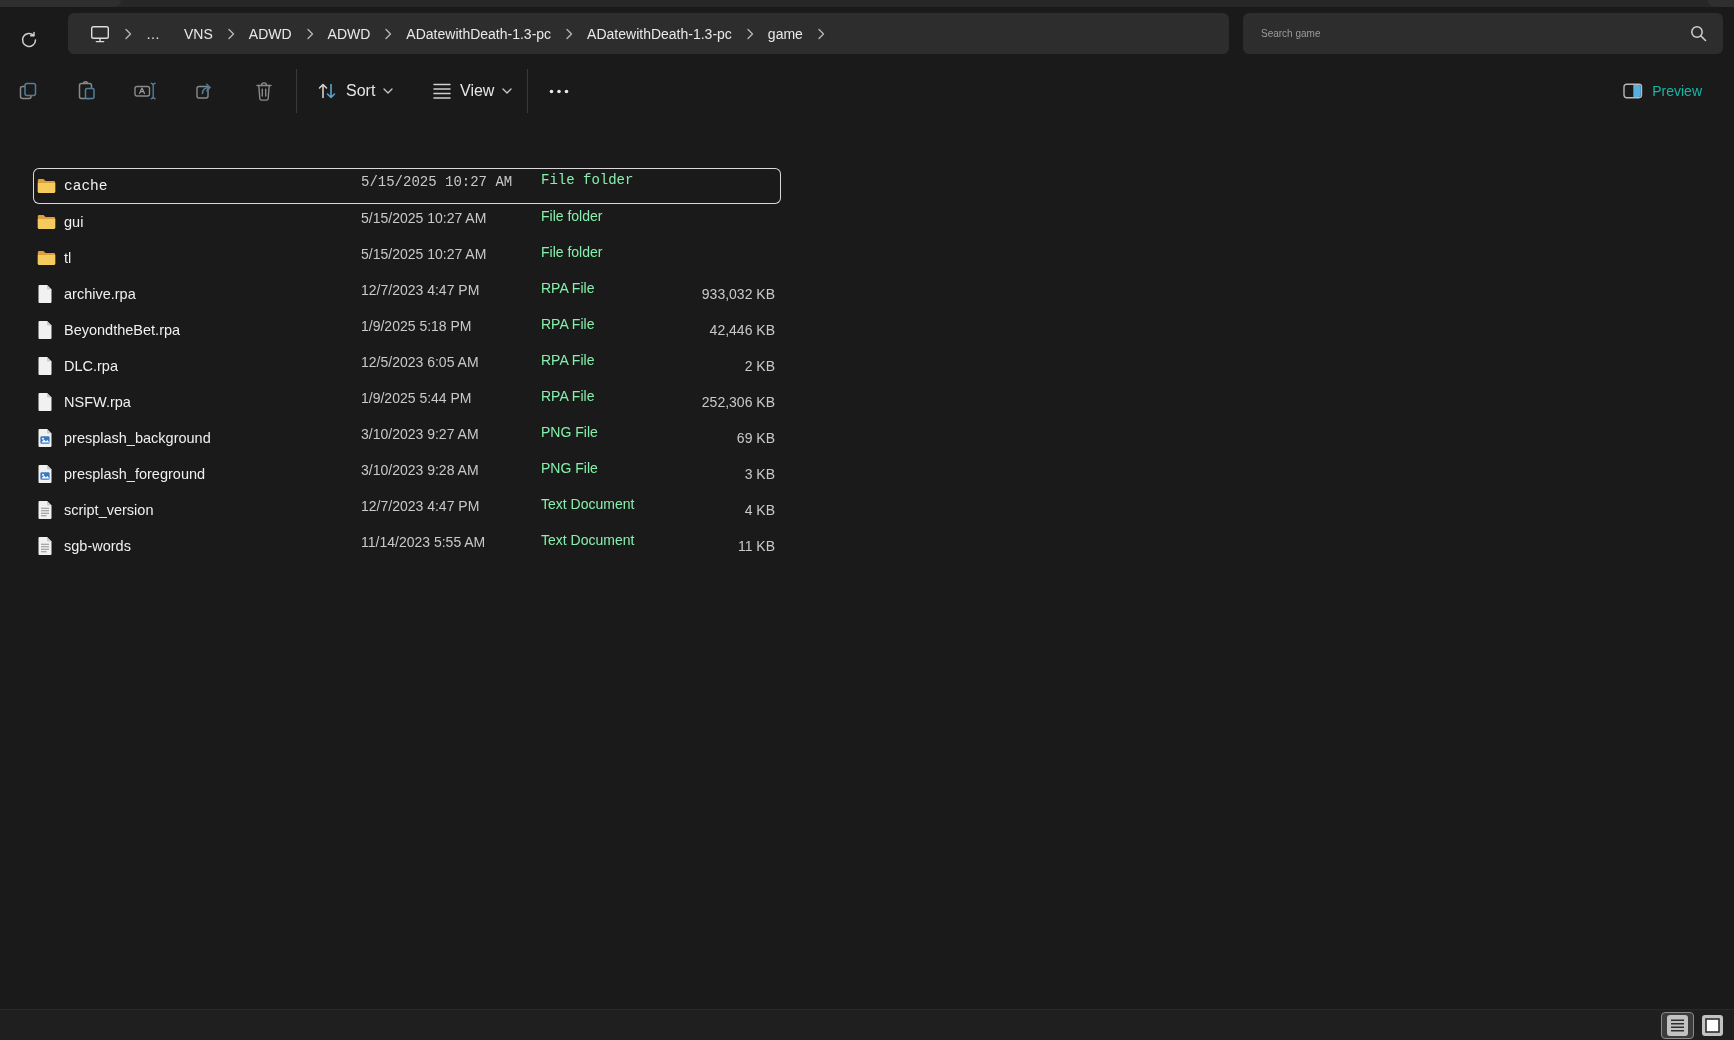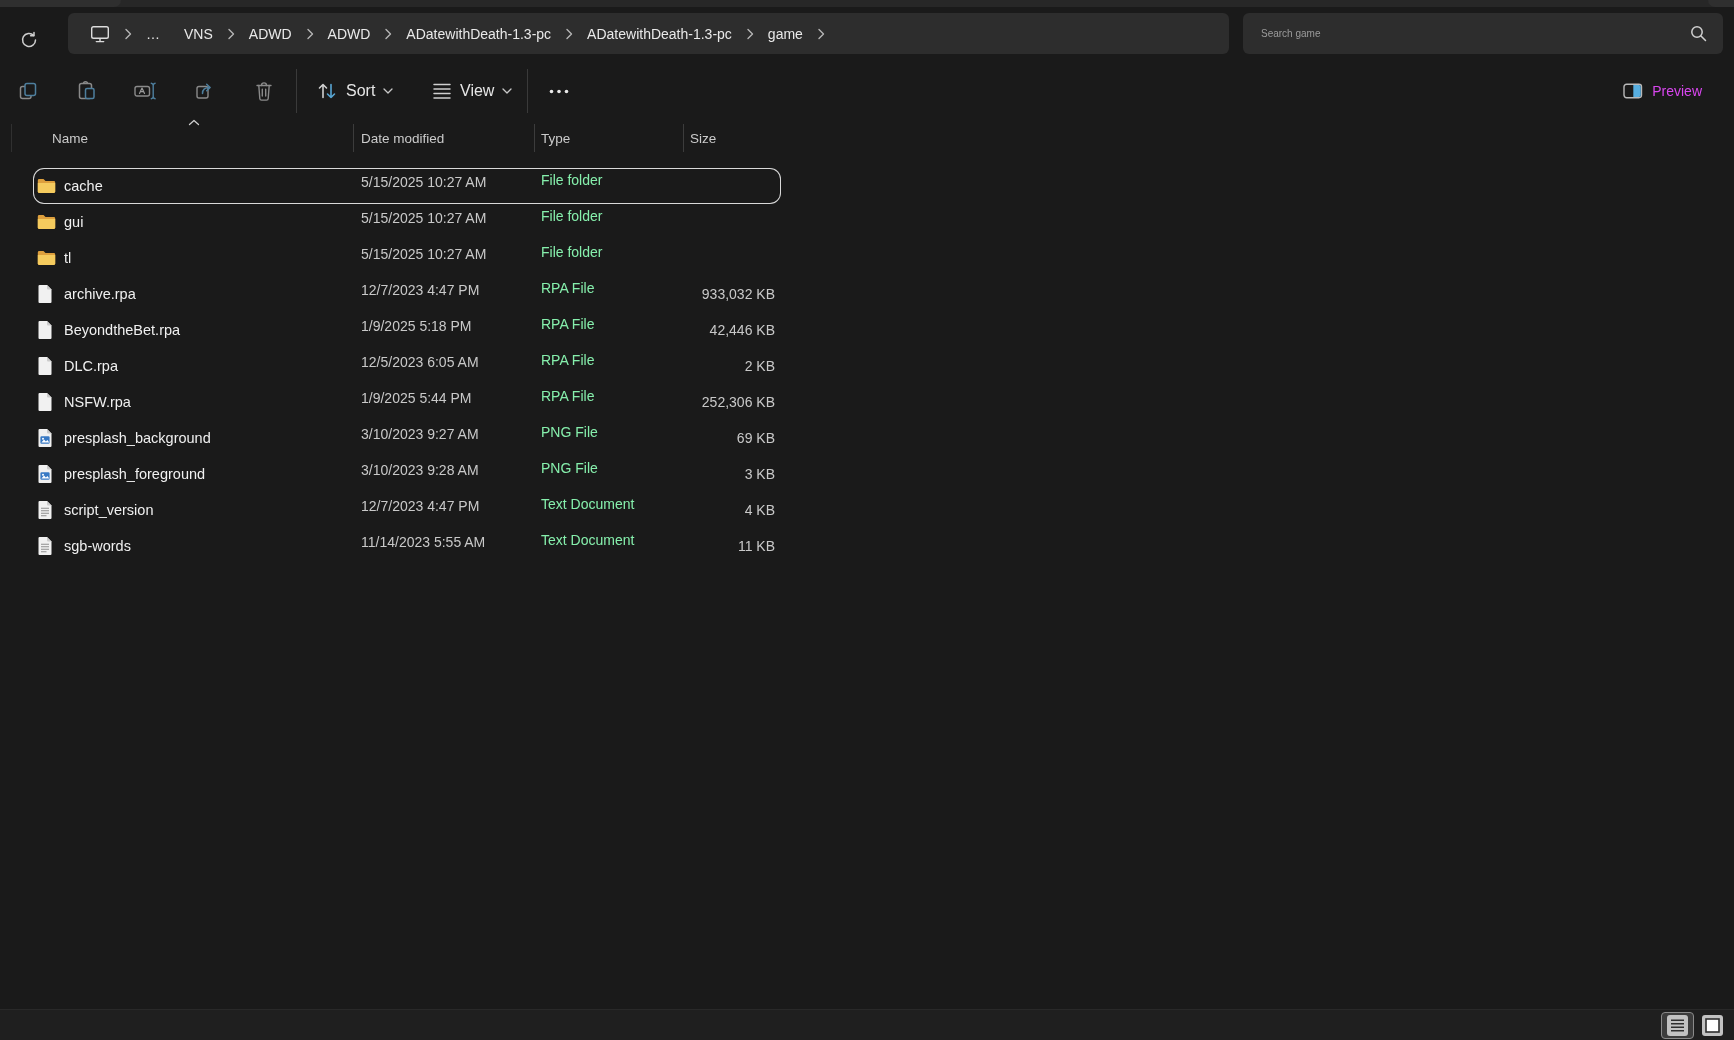--- a/index.html
+++ b/index.html
@@ -22,38 +22,38 @@
   .searchfield input{flex:1;background:transparent;border:none;outline:none;color:#d6d6d6;font-size:10px;font-family:inherit;}
   .searchfield input::placeholder{color:#9b9b9b;opacity:1;}
   .search-ic{display:flex;align-items:center;margin-left:8px;}
   
   .toolbar{position:absolute;left:0;top:60px;width:100%;height:62px;background:#1a1a1a;}
   .tb-actions{position:absolute;left:8px;top:11px;display:flex;gap:19px;}
   .tb-btn{width:40px;height:40px;background:none;border:none;border-radius:5px;padding:0;display:flex;align-items:center;justify-content:center;cursor:pointer;}
   .tb-sep{position:absolute;top:9px;width:1px;height:44px;background:#3a3a3a;}
   .tb-group{position:absolute;top:11px;height:40px;background:none;border:none;border-radius:5px;display:flex;align-items:center;gap:8px;padding:0 10px;cursor:pointer;color:#e6e6e6;font-size:16px;font-family:inherit;}
   .tb-more{position:absolute;left:540px;top:11px;width:38px;height:40px;background:none;border:none;display:flex;align-items:center;justify-content:center;cursor:pointer;}
-  .tb-preview{position:absolute;right:22px;top:11px;height:40px;background:none;border:none;border-radius:5px;display:flex;align-items:center;gap:9px;padding:0 10px;cursor:pointer;color:#d946ef;font-size:14px;font-family:inherit;}
+  .tb-preview{position:absolute;right:22px;top:11px;height:40px;background:none;border:none;border-radius:5px;display:flex;align-items:center;gap:9px;padding:0 10px;cursor:pointer;color:#14b8a6;font-size:14px;font-family:inherit;}
   
   .colheaders{position:absolute;left:0;top:116px;width:100%;height:44px;}
   .colheaders .hlabel{position:absolute;top:0;height:44px;display:flex;align-items:center;color:#cbcbcb;font-size:13.5px;cursor:pointer;}
   .colheaders .h-name{left:52px;}
   .colheaders .h-date{left:361px;}
   .colheaders .h-type{left:541px;}
   .colheaders .h-size{left:690px;}
   .colheaders .sort-caret{position:absolute;left:188px;top:3px;}
   .colheaders .hsep{position:absolute;top:8px;width:1px;height:28px;background:#3c3c3c;}
   .hsep.s0{left:11px;background:#303030;}
   .hsep.s1{left:353px;}
   .hsep.s2{left:534px;}
   .hsep.s3{left:683px;}
   
   .filelist{position:absolute;left:33px;top:168px;width:748px;}
   .row{position:relative;height:36px;cursor:default;}
-  .row.focused{box-shadow:inset 0 0 0 1px #d9d9d9;border-radius:11px;}
+  .row.focused{box-shadow:inset 0 0 0 1px #d9d9d9;border-radius:6px;font-family:Liberation Mono, monospace;}
   .row .cell-icon{position:absolute;left:4px;top:50%;transform:translateY(-50%);display:flex;}
   .row .cell-name{position:absolute;left:31px;top:0;height:36px;display:flex;align-items:center;color:#f0f0f0;font-size:14.5px;white-space:nowrap;}
   .row .cell-date{position:absolute;left:328px;top:0;height:28px;display:flex;align-items:center;color:#c9c9c9;font-size:14px;white-space:nowrap;}
   .row .cell-type{position:absolute;left:508px;top:0;height:24px;display:flex;align-items:center;color:#86efac;font-size:14px;white-space:nowrap;}
   .row .cell-size{position:absolute;left:600px;top:0;width:142px;height:36px;display:flex;align-items:center;justify-content:flex-end;color:#c9c9c9;font-size:14px;white-space:nowrap;}
   
   .statusbar{position:absolute;left:0;bottom:0;width:100%;height:31px;background:#1f1f1f;border-top:1px solid #292929;display:flex;align-items:center;justify-content:flex-end;gap:5px;padding-right:9px;box-sizing:border-box;}
   .vt{background:none;border:none;padding:0;display:flex;align-items:center;justify-content:center;cursor:pointer;}
   .vt.selected{width:33px;height:27px;border:1px solid #8a8a8a;border-radius:4px;background:#3c3c3c;}
   .vt.plain{width:26px;height:27px;}
@@ -246,35 +246,20 @@
       <span style="display: flex;">
           <svg width="20" height="16" viewBox="0 0 20 16">
             <rect x="1" y="1.2" width="17.5" height="13.5" rx="2.6" fill="none" stroke="#b9b9b9" stroke-width="1.4"></rect>
             <path d="M10.3 1.9h5.5q2 0 2 2v8.2q0 2-2 2h-5.5z" fill="#57aee0"></path>
           </svg>
         </span>
       <span>Preview</span>
     </button>
   </div>
 
-  <div class="colheaders">
-    <span class="sort-caret" style="display: flex;">
-        <svg width="12" height="7" viewBox="0 0 12 7" fill="none" stroke="#cfcfcf" stroke-width="1.3" stroke-linecap="round" stroke-linejoin="round">
-          <path d="M1.5 5.5L6 1.5l4.5 4"></path>
-        </svg>
-      </span>
-    <div class="hlabel h-name">Name</div>
-    <div class="hsep s0"></div>
-    <div class="hsep s1"></div>
-    <div class="hlabel h-date">Date modified</div>
-    <div class="hsep s2"></div>
-    <div class="hlabel h-type">Type</div>
-    <div class="hsep s3"></div>
-    <div class="hlabel h-size">Size</div>
-  </div>
 
   <div class="filelist">
       <div class="row focused">
         <span class="cell-icon" style="display: flex;">
           <svg width="19" height="16" viewBox="0 0 19 16">
             <path d="M.8 2.4Q.8 1 2.2 1h4.3l2 2.1h8.3q1.4 0 1.4 1.4v9.1q0 1.4-1.4 1.4H2.2Q.8 15 .8 13.6z" fill="#dd9f3d"></path>
             <path d="M.8 4.9h17.4v8.7q0 1.4-1.4 1.4H2.2Q.8 15 .8 13.6z" fill="#f5cb5e"></path>
           </svg>
         </span>
         <span class="cell-name">cache</span>

